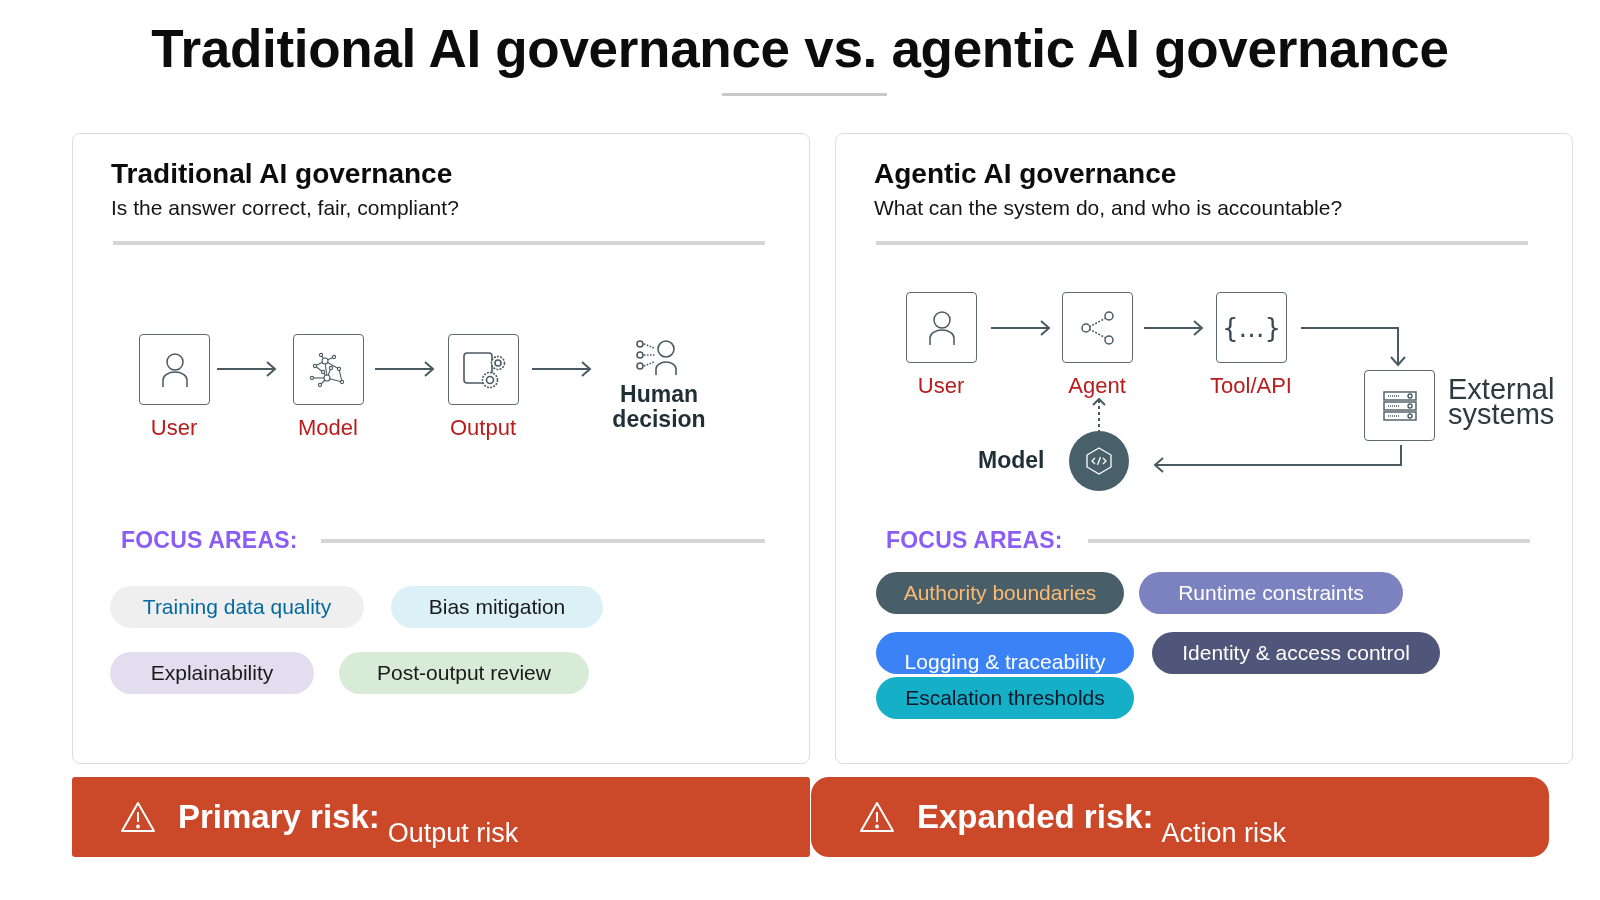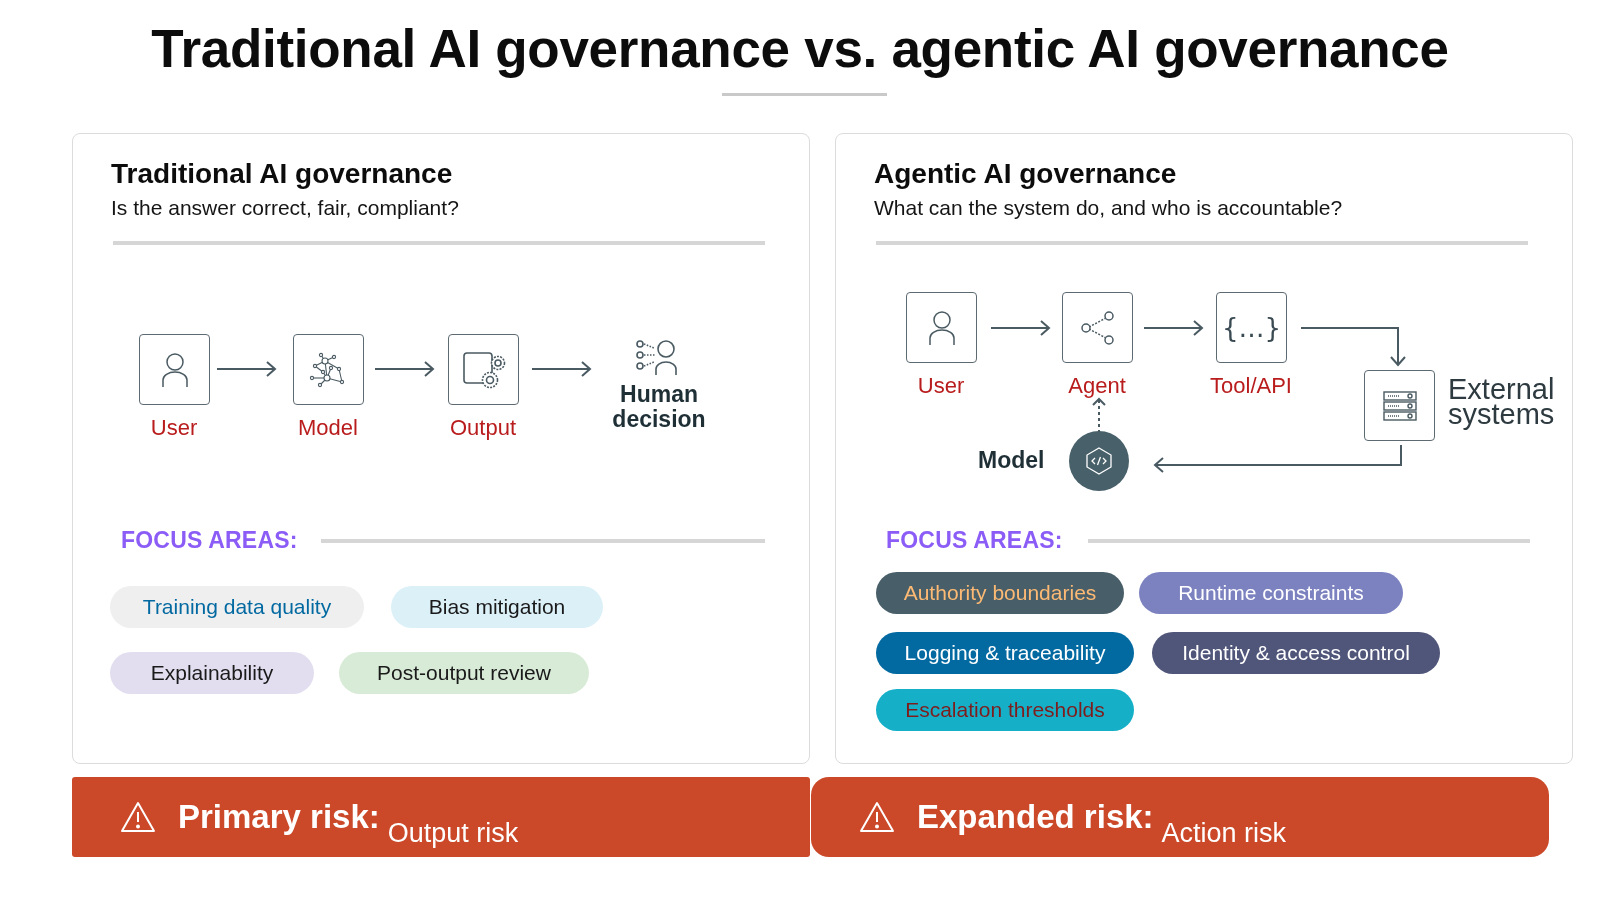--- a/index.html
+++ b/index.html
@@ -233,27 +233,27 @@
 
   <div class="focus-label" style="left:50px;top:393px;">FOCUS AREAS:</div>
   <div class="focus-rule" style="left:252px;top:405px;width:442px;"></div>
 
   <div class="pill" style="left: 40px; top: 438px; width: 248px; background: rgb(72, 94, 104); color: #fdba74;">
       <span>Authority boundaries</span>
     </div>
   <div class="pill" style="left: 303px; top: 438px; width: 264px; background: rgb(124, 130, 192); color: rgb(255, 255, 255);">
       <span>Runtime constraints</span>
     </div>
-  <div class="pill" style="left: 40px; top: 498px; width: 258px; background: #0369a1; color: rgb(255, 255, 255);">
+  <div class="pill" style="left: 40px; top: 498px; width: 258px; background: #3b82f6; color: rgb(255, 255, 255); align-items: flex-end;">
       <span>Logging &amp; traceability</span>
     </div>
   <div class="pill" style="left: 316px; top: 498px; width: 288px; background: rgb(80, 85, 122); color: rgb(255, 255, 255);">
       <span>Identity &amp; access control</span>
     </div>
-  <div class="pill" style="left: 40px; top: 555px; width: 258px; background: rgb(21, 176, 200); color: #7f1d1d;">
+  <div class="pill" style="left: 40px; top: 543px; width: 258px; background: rgb(21, 176, 200); color: #0f172a;">
       <span>Escalation thresholds</span>
     </div>
 </div>
 
 <div class="risk left">
   <svg class="warn" width="36" height="32" viewBox="0 0 36 32" fill="none" stroke="#fff" stroke-width="2">
     <path d="M18 2 L34 30 H2 Z" stroke-linejoin="round"></path>
       <line x1="18" y1="11" x2="18" y2="21"></line>
       <circle cx="18" cy="25.5" r="1" fill="#fff"></circle>
   </svg>

